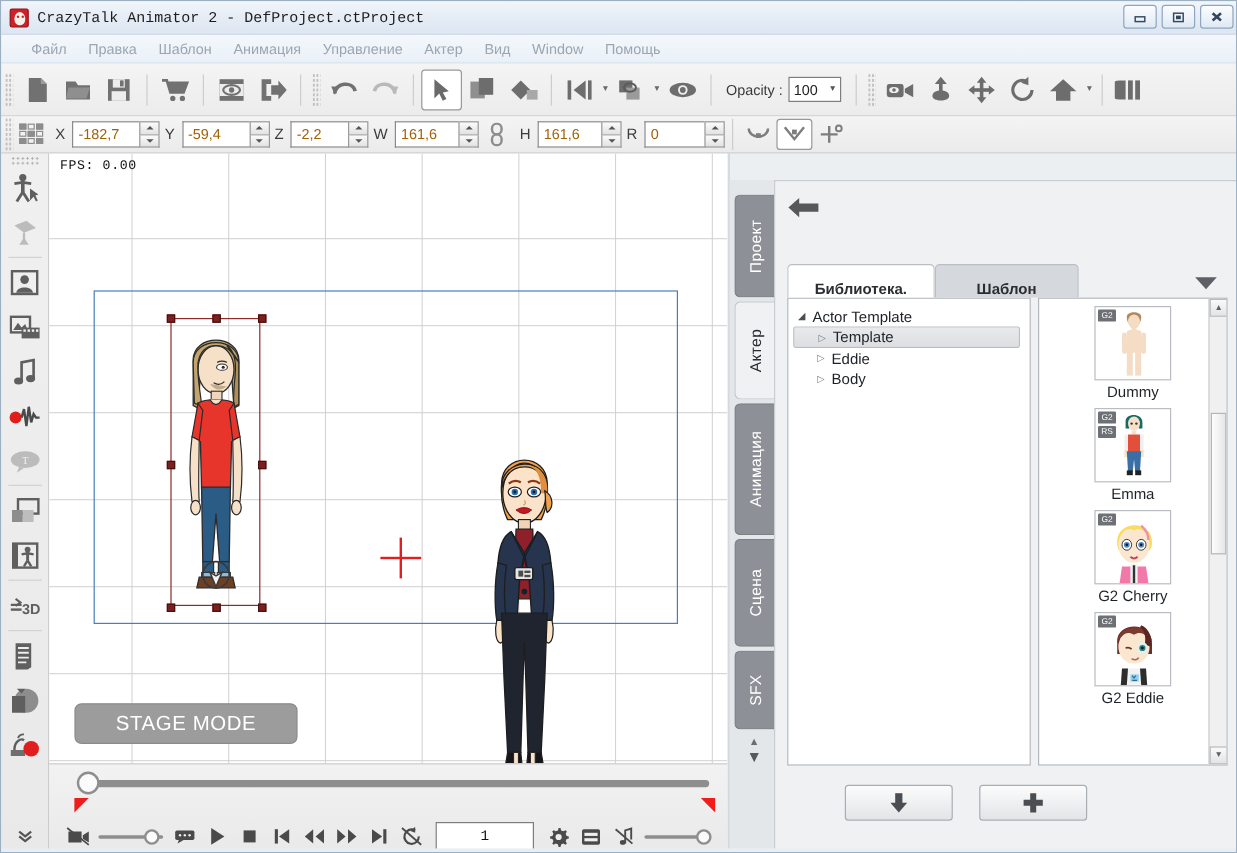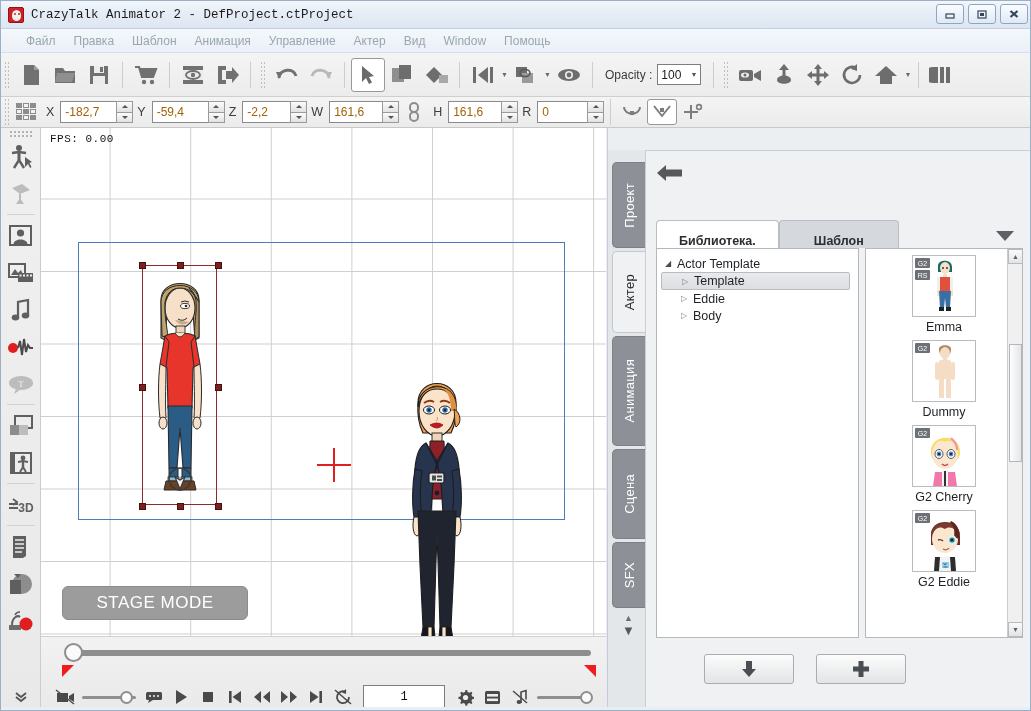--- a/index.html
+++ b/index.html
@@ -1112,20 +1112,37 @@
               <span>Eddie</span>
             </div>
             <div class="tree-row child">
               <span class="tri">▷</span>
               <span>Body</span>
             </div>
           </div>
 
           <div id="grid-pane">
             <div id="grid-items">
+
+              <div class="thumb-cell">
+                <div class="thumb">
+                  <div class="badge b1">G2</div>
+                  <svg width="64" height="62" viewBox="0 0 64 62">
+                    <path d="M26 8 C26 3, 38 3, 38 8 C38 13, 36 15, 32 15 C28 15, 26 13, 26 8z" fill="#b08a5e"></path>
+                    <ellipse cx="32" cy="12" rx="5" ry="6" fill="#f4ddc4"></ellipse>
+                    <rect x="30" y="17" width="4" height="4" fill="#f4ddc4"></rect>
+                    <path d="M26 20 C29 18, 35 18, 38 20 L39 38 L25 38z" fill="#f4ddc4"></path>
+                    <rect x="22" y="21" width="4" height="18" rx="2" fill="#f4ddc4"></rect>
+                    <rect x="38" y="21" width="4" height="18" rx="2" fill="#f4ddc4"></rect>
+                    <rect x="26" y="37" width="5" height="20" fill="#f4ddc4"></rect>
+                    <rect x="33" y="37" width="5" height="20" fill="#f4ddc4"></rect>
+                  </svg>
+                </div>
+                <div class="thumb-label">Dummy</div>
+              </div>
 
               <div class="thumb-cell">
                 <div class="thumb">
                   <div class="badge b1">G2</div>
                   <div class="badge b2">RS</div>
                   <svg width="64" height="62" viewBox="0 0 64 62">
                     <path d="M25 10 C25 3, 39 3, 39 11 L39 16 L36 16 L36 9 L28 9 L28 16 L25 16z" fill="#156a66"></path>
                     <ellipse cx="32" cy="12" rx="5" ry="6" fill="#f7e0c8"></ellipse>
                     <circle cx="30" cy="12" r="1" fill="#333"></circle>
                       <circle cx="34" cy="12" r="1" fill="#333"></circle>
@@ -1134,37 +1151,20 @@
                     <rect x="24" y="21" width="3" height="14" fill="#f0f0f0"></rect>
                     <rect x="37" y="21" width="3" height="14" fill="#f0f0f0"></rect>
                     <rect x="24" y="34" width="3" height="6" fill="#f7e0c8"></rect>
                     <rect x="37" y="34" width="3" height="6" fill="#f7e0c8"></rect>
                     <path d="M26 35 L38 35 L37 52 L33 52 L32 42 L31 52 L27 52z" fill="#3a6fa5"></path>
                     <rect x="26" y="51" width="5" height="4" fill="#222"></rect>
                     <rect x="33" y="51" width="5" height="4" fill="#222"></rect>
                   </svg>
                 </div>
                 <div class="thumb-label">Emma</div>
-              </div>
-
-              <div class="thumb-cell">
-                <div class="thumb">
-                  <div class="badge b1">G2</div>
-                  <svg width="64" height="62" viewBox="0 0 64 62">
-                    <path d="M26 8 C26 3, 38 3, 38 8 C38 13, 36 15, 32 15 C28 15, 26 13, 26 8z" fill="#b08a5e"></path>
-                    <ellipse cx="32" cy="12" rx="5" ry="6" fill="#f4ddc4"></ellipse>
-                    <rect x="30" y="17" width="4" height="4" fill="#f4ddc4"></rect>
-                    <path d="M26 20 C29 18, 35 18, 38 20 L39 38 L25 38z" fill="#f4ddc4"></path>
-                    <rect x="22" y="21" width="4" height="18" rx="2" fill="#f4ddc4"></rect>
-                    <rect x="38" y="21" width="4" height="18" rx="2" fill="#f4ddc4"></rect>
-                    <rect x="26" y="37" width="5" height="20" fill="#f4ddc4"></rect>
-                    <rect x="33" y="37" width="5" height="20" fill="#f4ddc4"></rect>
-                  </svg>
-                </div>
-                <div class="thumb-label">Dummy</div>
               </div>
 
               <div class="thumb-cell">
                 <div class="thumb">
                   <div class="badge b1">G2</div>
                   <svg width="64" height="62" viewBox="0 0 64 62">
                     <path d="M18 26 C17 8, 47 6, 47 26 C47 32, 44 34, 42 33 L22 33 C20 34, 18 32, 18 26z" fill="#f7dc5e"></path>
                     <ellipse cx="32" cy="28" rx="13" ry="15" fill="#fbe6cf"></ellipse>
                     <path d="M19 24 C20 9, 45 9, 45 24 C42 16, 36 13, 32 16 C27 13, 22 16, 19 24z" fill="#f7dc5e"></path>
                     <path d="M38 12 q6 5 6 12" stroke="#f18fae" stroke-width="2" fill="none"></path>

